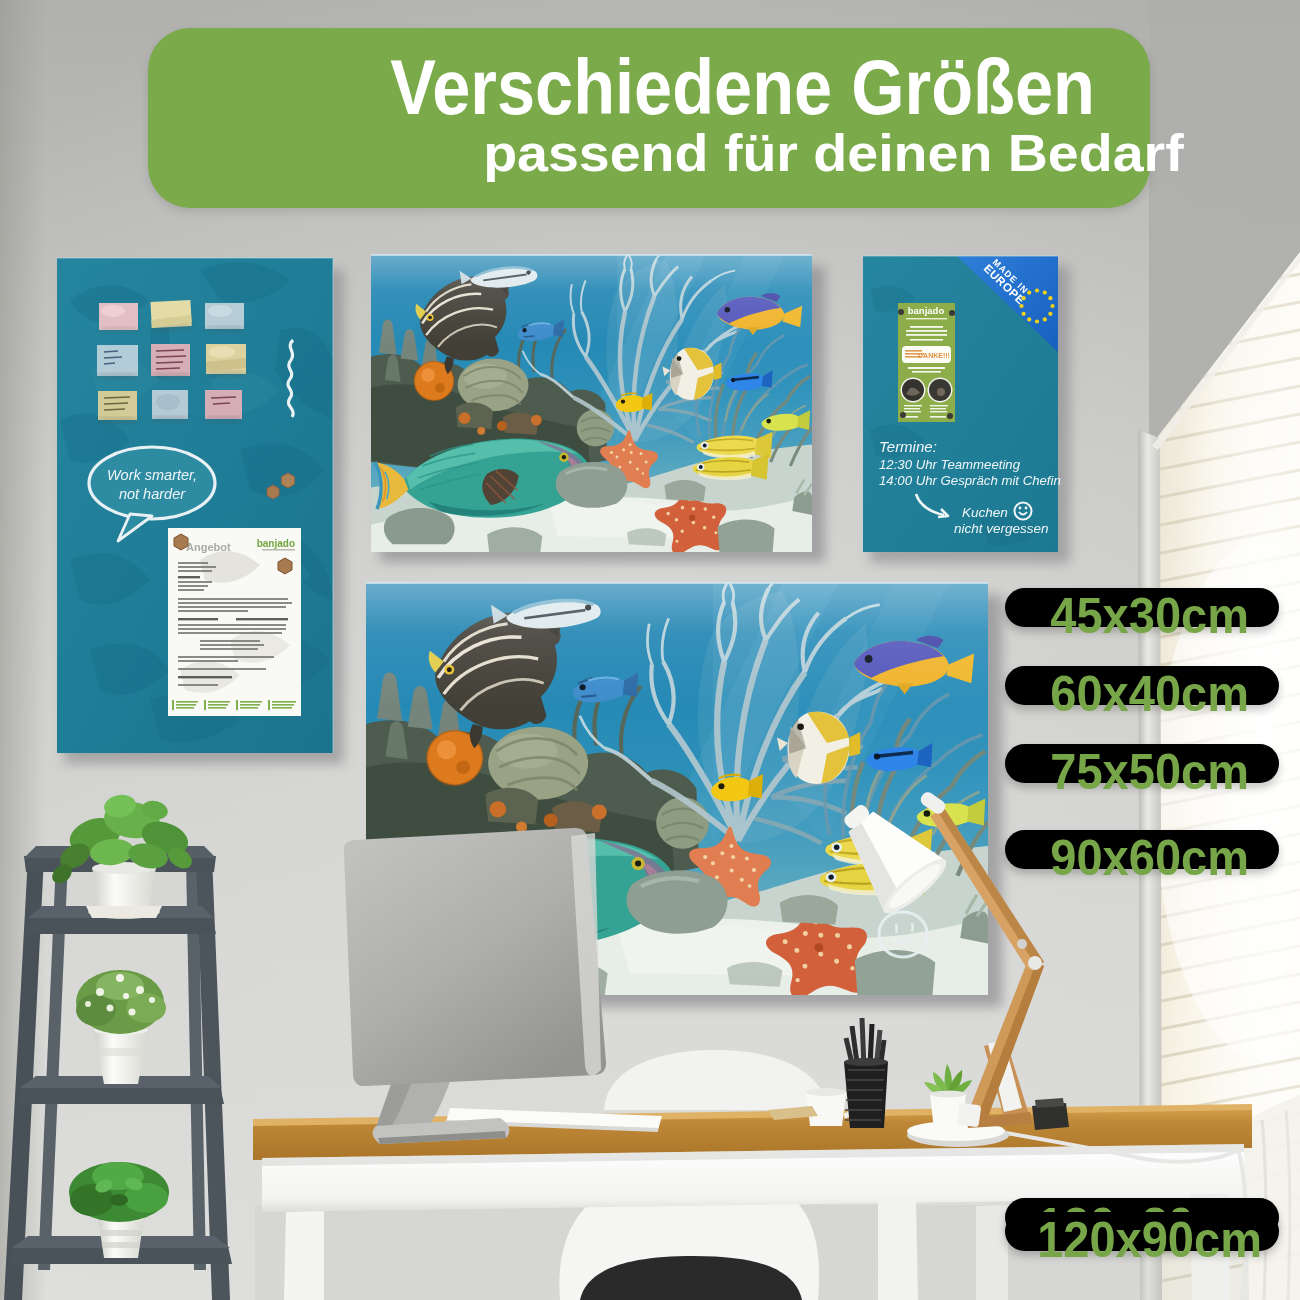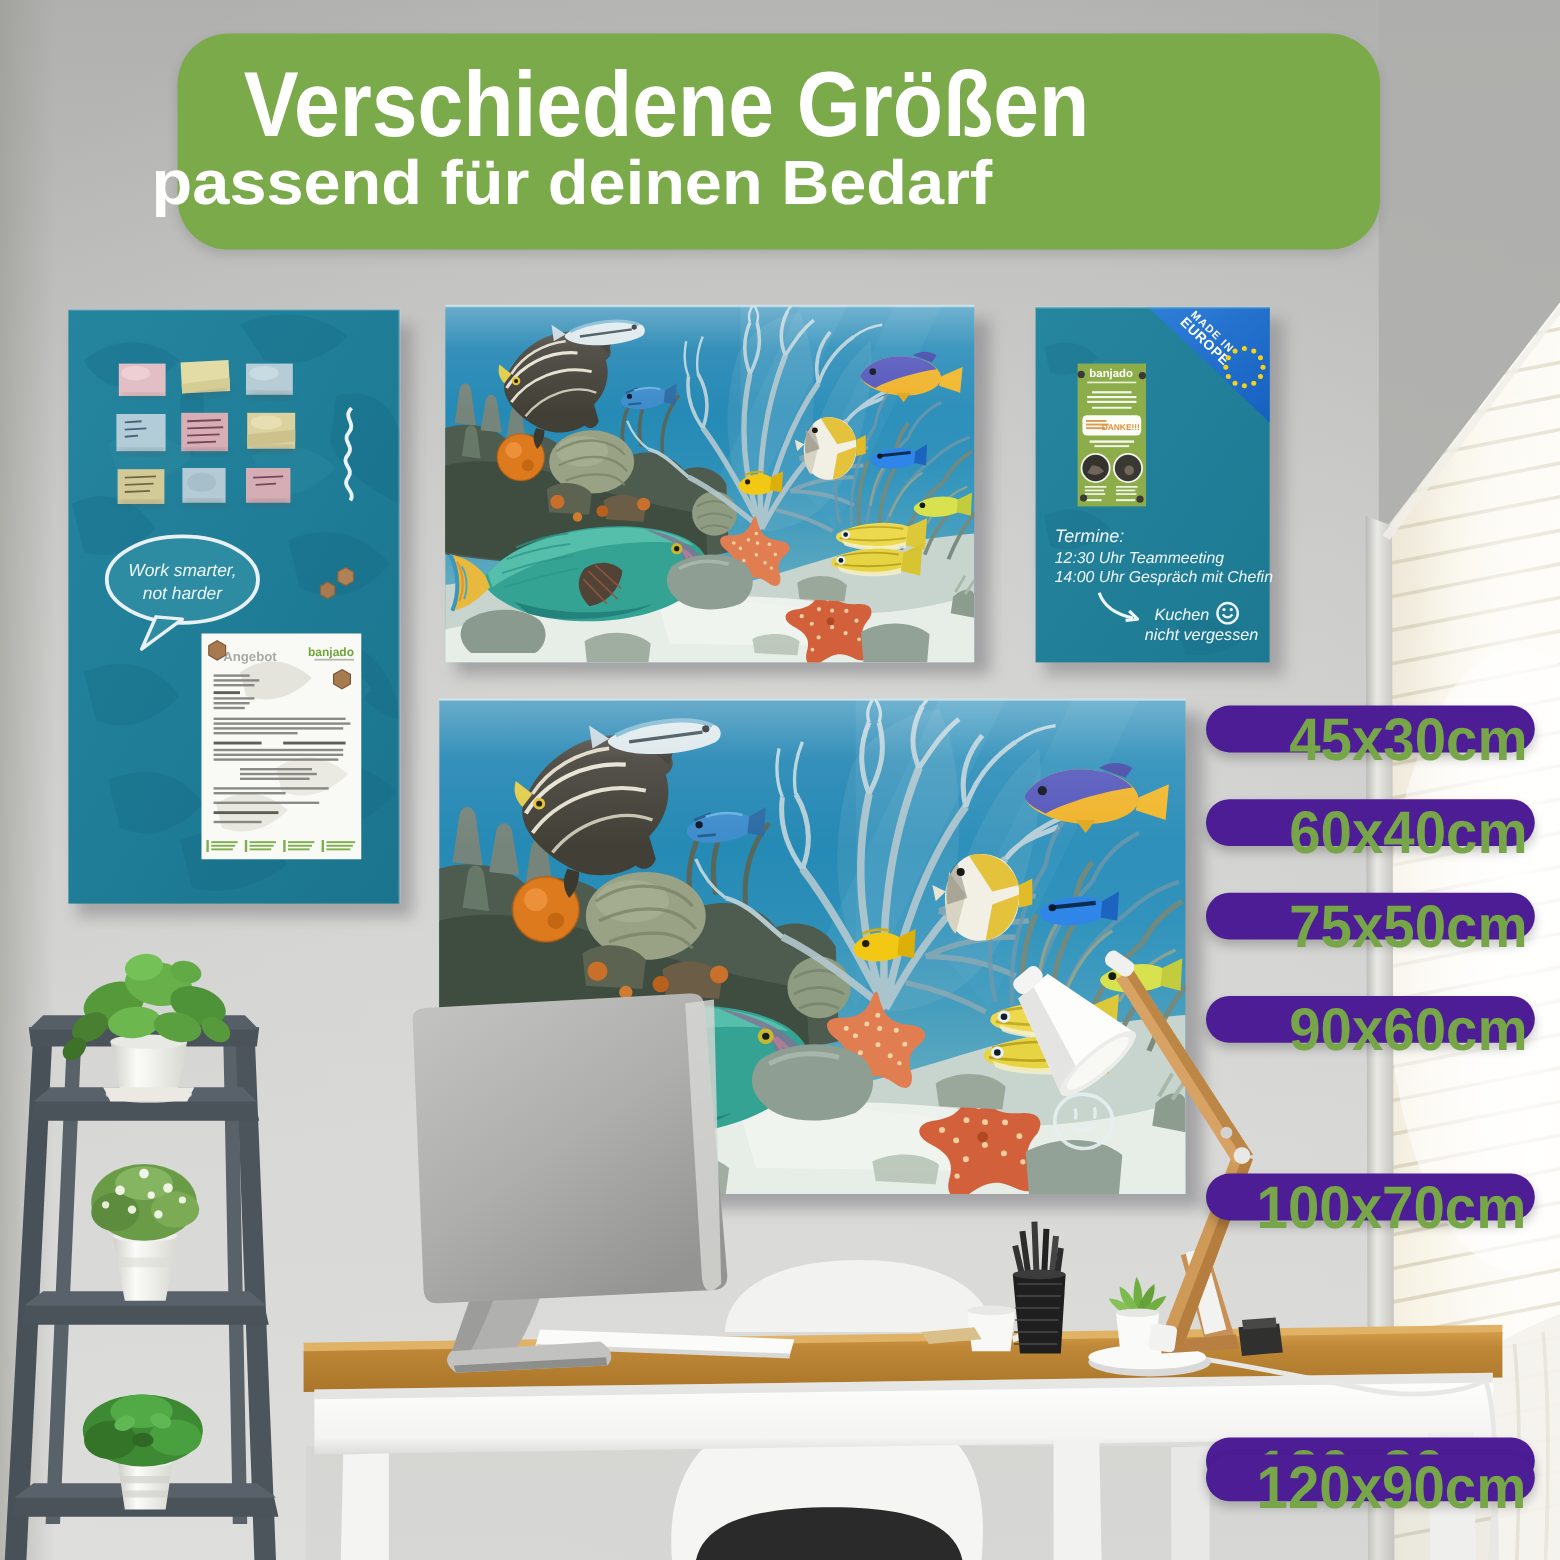--- a/index.html
+++ b/index.html
@@ -1,20 +1,20 @@
 <!DOCTYPE html>
 <html><head>
 <meta charset="utf-8">
 <style>
 html,body{margin:0;padding:0}
 .page{position:relative;width:1300px;height:1300px;overflow:hidden;background:#c9c9c7;font-family:"Liberation Sans",sans-serif}
-.banner{position:absolute;left:148px;top:28px;width:1002px;height:180px;border-radius:42px;background:#7baa4b;box-shadow:0 4px 10px rgba(0,0,0,0.12);text-align:left;color:#fff}
+.banner{position:absolute;left:148px;top:28px;width:1002px;height:180px;border-radius:42px;background:#7baa4b;box-shadow:0 4px 10px rgba(0,0,0,0.12);text-align:right;color:#fff}
 .banner .t1{position:absolute;left:0;right:0;top:21px;font-size:77px;font-weight:700;line-height:1;transform:scaleX(0.89)}
 .banner .t2{position:absolute;left:12px;right:0;top:99px;font-size:52px;font-weight:700;line-height:1;transform:scaleX(1.068)}
-.pill{position:absolute;left:1005px;width:274px;height:39px;border-radius:29px;background:#4c1d95;box-shadow:0 5px 9px rgba(0,0,0,0.22);color:#77a648;font-size:50px;font-weight:700;text-align:right;line-height:56px;padding-left:16px;box-sizing:border-box}
+.pill{position:absolute;left:1005px;width:274px;height:39px;border-radius:29px;background:#000000;box-shadow:0 5px 9px rgba(0,0,0,0.22);color:#77a648;font-size:50px;font-weight:700;text-align:center;line-height:56px;padding-left:16px;box-sizing:border-box}
 .pill span{display:inline-block;transform:scaleX(0.94)}
 </style>
 </head>
 <body>
 <div class="page">
 <svg width="1300" height="1300" viewBox="0 0 1300 1300" style="position:absolute;left:0;top:0">
 <defs>
 <linearGradient id="wallv" x1="0" y1="0" x2="0" y2="1">
  <stop offset="0" stop-color="#b0b0ae"></stop>
           <stop offset="0.35" stop-color="#c6c6c4"></stop>
@@ -872,19 +872,18 @@
 
 <div class="pill" style="top:588px"><span>45x30cm</span></div>
 
 <div class="pill" style="top:666px"><span>60x40cm</span></div>
 
 <div class="pill" style="top:744px"><span>75x50cm</span></div>
 
 <div class="pill" style="top:830px"><span>90x60cm</span></div>
 
 
-<div class="pill" style="top:978px"><span>100x70cm</span></div>
 
 
 <div class="pill" style="top:1198px"><span>120x80cm</span></div>
 
 <div class="pill" style="top:1212px"><span>120x90cm</span></div>
 </div>
 
 </body></html>

